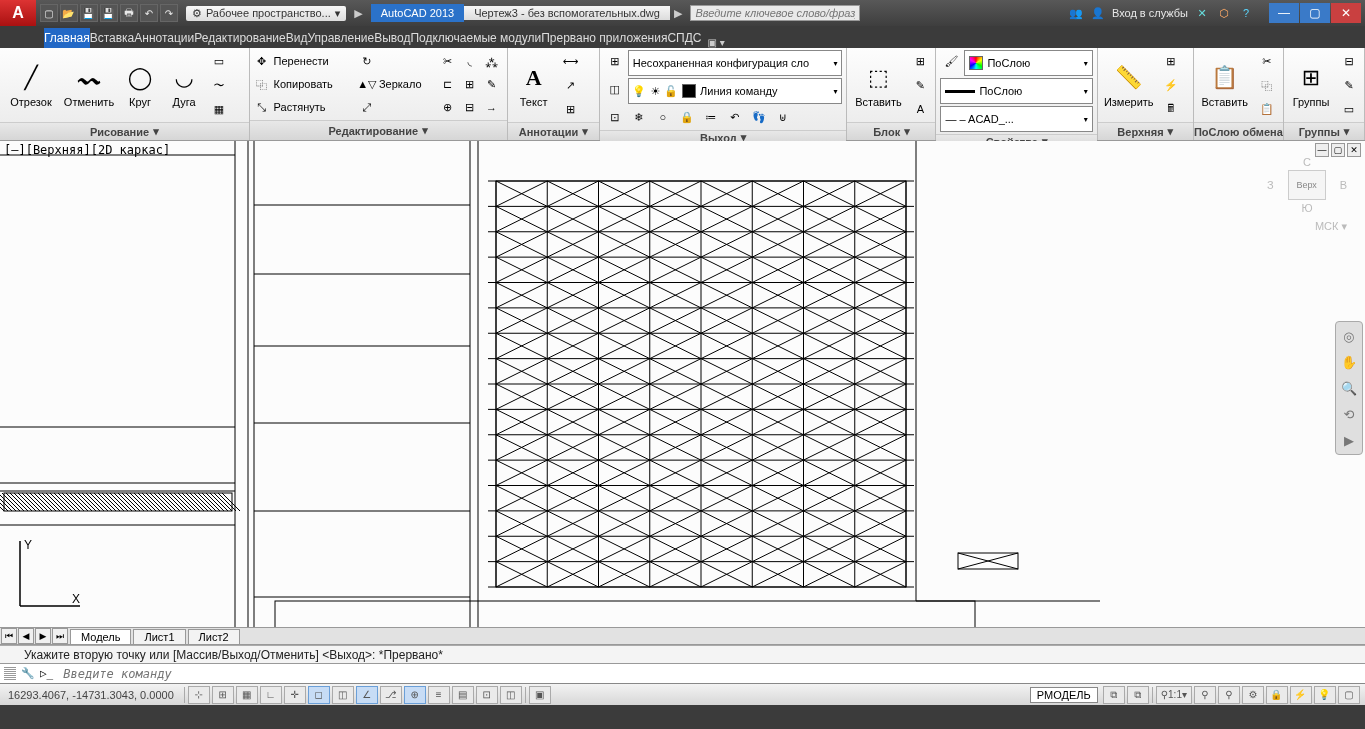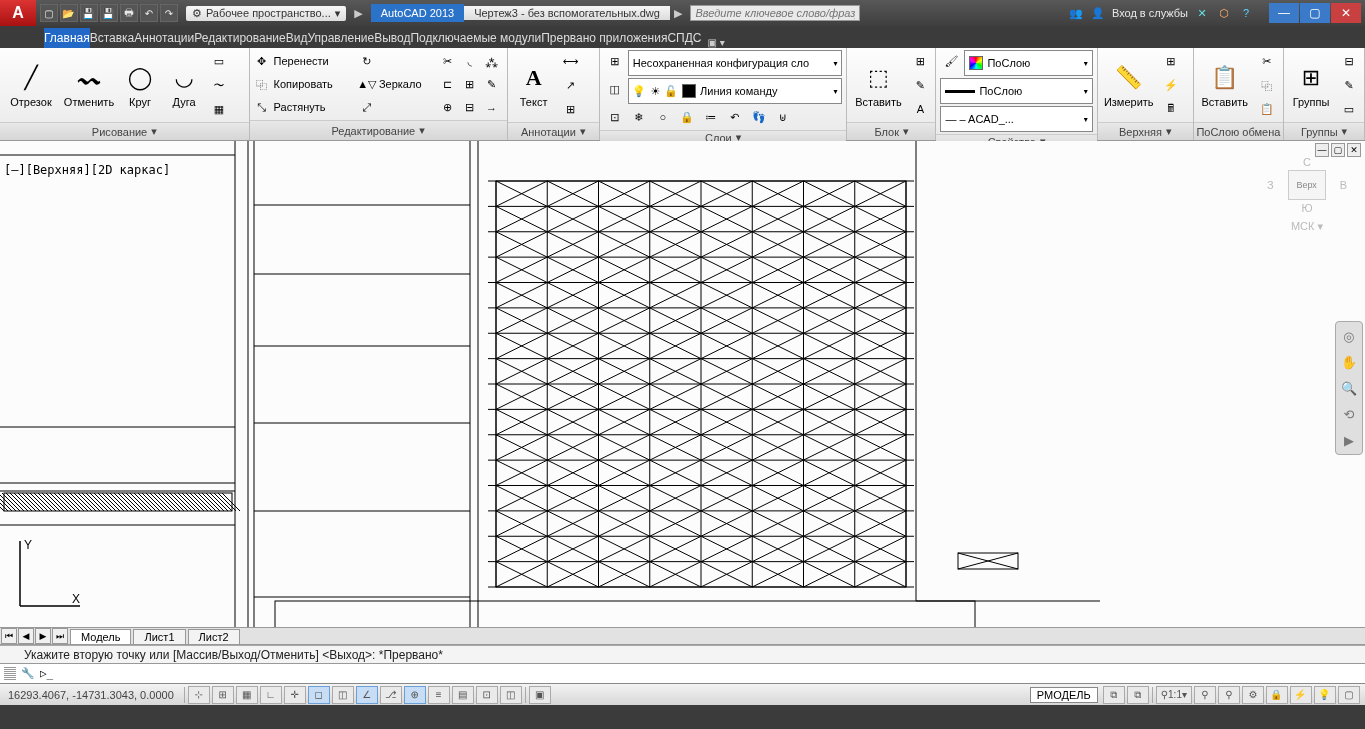--- a/index.html
+++ b/index.html
@@ -24,37 +24,37 @@
 
 .ribbontabs { height: 22px; background: #3b3b3b; display: flex; align-items: flex-end; padding-left: 44px; font-size: 12px; }
 .ribbontabs .tab { padding: 3px 0; color: #ddd; cursor: pointer; }
 .ribbontabs .tab.active { background: #2268c6; color: #fff; }
 .ribbontabs .expand { margin-left: 6px; color: #ccc; font-size: 10px; }
 
 
 .ribbon { height: 93px; background: linear-gradient(#fdfdfd,#e9e9e9); display: flex; border-bottom: 1px solid #999; }
 .panel { border-right: 1px solid #bbb; display: flex; flex-direction: column; }
 .panel .body { flex: 1; display: flex; align-items: center; padding: 2px 4px; gap: 4px; }
-.panel .title { height: 33px; background: linear-gradient(#e8e8e8,#d6d6d6); font-size: 11px; color: #444; text-align: center; display: flex; align-items: center; justify-content: center; gap: 4px; border-top: 1px solid #ccc; }
+.panel .title { height: 33px; background: linear-gradient(#e8e8e8,#d6d6d6); font-size: 11px; color: #444; text-align: center; display: flex; align-items: center; justify-content: center; gap: 4px; border-top: 1px solid #ccc; font-weight: bold; }
 .bigbtn { display: flex; flex-direction: column; align-items: center; justify-content: center; width: 54px; height: 70px; font-size: 11px; gap: 2px; }
 .bigbtn .icon { width: 32px; height: 32px; display: flex; align-items: center; justify-content: center; font-size: 22px; }
 .smallrow { display: flex; align-items: center; gap: 4px; font-size: 11px; height: 22px; }
 .smallrow .sicon { width: 16px; height: 16px; display: inline-flex; align-items: center; justify-content: center; }
 .iconbtn { width: 22px; height: 22px; display: inline-flex; align-items: center; justify-content: center; border: 1px solid transparent; }
 .dropdown { background: #fff; border: 1px solid #888; height: 26px; display: flex; align-items: center; padding: 0 4px; font-size: 11px; gap: 4px; }
 .dropdown .arr { margin-left: auto; font-size: 8px; }
 .colorbox { width: 14px; height: 14px; border: 1px solid #666; }
 
 
 .drawarea { position: relative; height: 486px; background: #fcfcfc; overflow: hidden; }
-.viewlabel { position: absolute; top: 2px; left: 4px; font-size: 12px; font-family: Consolas, monospace; z-index: 5; margin-top: 20px; }
+.viewlabel { position: absolute; top: 2px; left: 4px; font-size: 12px; font-family: Consolas, monospace; z-index: 5; }
 .drawing-svg { position: absolute; inset: 0; }
 .viewcube { position: absolute; right: 18px; top: 15px; width: 80px; height: 120px; color: #bbb; font-size: 11px; text-align: center; }
 .viewcube .face { width: 38px; height: 30px; border: 1px solid #ccc; background: #f5f5f5; display: flex; align-items: center; justify-content: center; margin: 2px auto; color: #888; font-size: 9px; }
-.viewcube .compass { margin-top: 6px; }
+.viewcube .compass { margin-top: 6px; text-align: right; }
 .navbar { position: absolute; right: 2px; top: 180px; width: 28px; background: rgba(220,220,220,.9); border: 1px solid #aaa; border-radius: 4px; padding: 4px 0; display: flex; flex-direction: column; align-items: center; gap: 6px; }
 .navbar .nbtn { width: 20px; height: 20px; display: flex; align-items: center; justify-content: center; color: #777; font-size: 13px; }
 .winctrl { position: absolute; right: 4px; top: 2px; display: flex; gap: 2px; }
 .winctrl div { width: 14px; height: 14px; border: 1px solid #999; background: #eee; font-size: 9px; display: flex; align-items: center; justify-content: center; }
 
 
 .layouttabs { height: 18px; background: #e2e2e2; display: flex; align-items: center; border-top: 1px solid #999; border-bottom: 1px solid #999; font-size: 11px; }
 .layouttabs .navbtn { width: 16px; height: 16px; border: 1px solid #999; background: #f0f0f0; display: flex; align-items: center; justify-content: center; font-size: 9px; margin-left: 1px; }
 .layouttabs .ltab { padding: 1px 10px; background: #f3f3f3; border: 1px solid #999; border-bottom: none; margin-left: 2px; }
 .layouttabs .ltab.active { background: #fff; }
@@ -257,21 +257,21 @@
         <div class="iconbtn">❄</div>
         <div class="iconbtn">○</div>
         <div class="iconbtn">🔒</div>
         <div class="iconbtn">≔</div>
         <div class="iconbtn">↶</div>
         <div class="iconbtn">👣</div>
         <div class="iconbtn">⊎</div>
       </div>
     </div>
     <div class="title">
-        <span>Слои</span> 
+        <span>Выход</span> 
         <span>▾</span>
       </div>
   </div>
 
   <div class="panel" style="width:90px">
     <div class="body">
       <div class="bigbtn">
           <div class="icon">⬚</div>
           <span>Вставить</span>
         </div>
@@ -793,20 +793,21 @@
   <div class="ltab">Лист2</div>
 </div>
 
 <div class="cmdhist">
   <span>Укажите вторую точку или [Массив/Выход/Отменить] &lt;Выход&gt;: *Прервано*</span>
 </div>
 <div class="cmdline">
   <div class="handle"></div>
   <div class="wrench">🔧</div>
   <span style="font-family:Consolas,monospace">▷_</span>
+  <input placeholder="Введите команду" style="">
 </div>
 
 <div class="statusbar">
   <div class="coords">16293.4067, -14731.3043, 0.0000</div>
   <div class="sep"></div>
   <div class="sbtn">⊹</div>
   <div class="sbtn">⊞</div>
   <div class="sbtn">▦</div>
   <div class="sbtn">∟</div>
   <div class="sbtn">✛</div>

